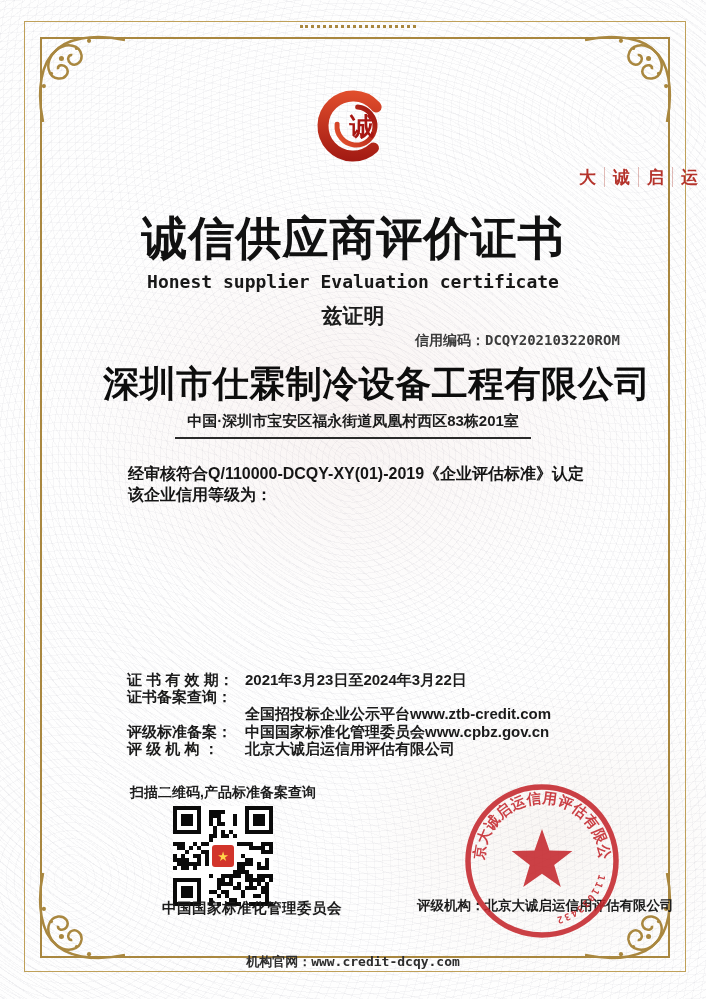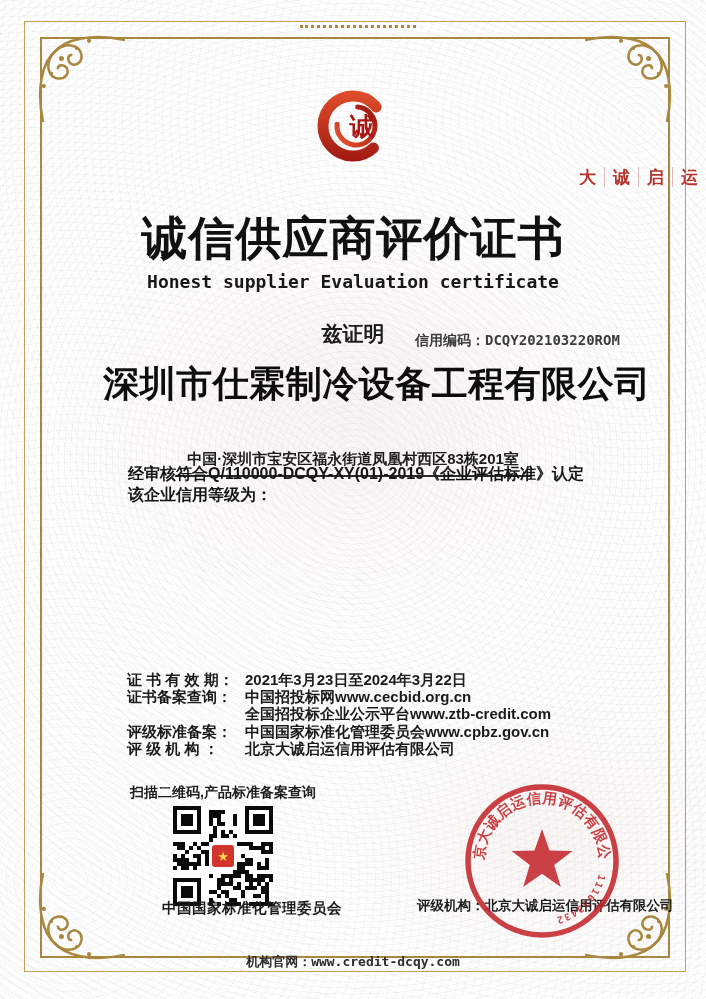--- a/index.html
+++ b/index.html
@@ -30,26 +30,26 @@
   .logo-wrap{position:absolute;top:82px;left:0;width:100%;text-align:center;}
   .brand-name{position:absolute;top:166px;left:0;width:100%;text-align:right;
     font-family:"DejaVu Serif","Liberation Serif",serif;font-weight:bold;font-size:17px;color:#b5342c;}
   .brand-name span{padding:0 8px;border-right:1px solid rgba(185,90,80,0.4);}
   .brand-name span:last-child{border-right:none;}
   
   .title{position:absolute;top:208px;left:0;width:100%;text-align:center;
     font-size:46px;font-weight:900;letter-spacing:1px;color:#111;}
   .subtitle{position:absolute;top:271px;left:0;width:100%;text-align:center;
     font-family:"DejaVu Sans Mono","Liberation Mono",monospace;font-size:18px;font-weight:bold;color:#181818;}
-  .certify{position:absolute;top:302px;left:0;width:100%;text-align:center;font-size:21px;font-weight:900;margin-top:18px;}
+  .certify{position:absolute;top:302px;left:0;width:100%;text-align:center;font-size:21px;font-weight:900;}
   .credit-line{position:absolute;top:332px;left:415px;font-size:14px;font-weight:bold;color:#3b3b3b;}
   .credit-line .code{font-family:"DejaVu Sans Mono","Liberation Mono",monospace;}
   .company{position:absolute;top:360px;left:0;width:100%;text-align:center;
     font-size:36px;font-weight:700;letter-spacing:0.5px;color:#0d0d0d;padding-left:24px;}
-  .address{position:absolute;top:412px;left:0;width:100%;text-align:center;margin-top:38px;}
+  .address{position:absolute;top:412px;left:0;width:100%;text-align:center;}
   .address span{display:inline-block;font-size:15px;font-weight:bold;padding:0 12px 6px 12px;border-bottom:2px solid #2a2a2a;}
   
   .body-par{position:absolute;top:464px;left:128px;width:468px;font-size:16px;font-weight:600;
     line-height:20.5px;color:#151515;}
   .rating{position:absolute;top:556px;left:0;width:100%;text-align:center;
     font-size:46px;font-weight:900;letter-spacing:3px;color:#c5181f;}
   
   .details{position:absolute;top:671px;left:127px;width:500px;font-size:15px;font-weight:bold;color:#1b1b1b;}
   .details .row{display:flex;line-height:17.2px;}
   .details .lbl{flex:0 0 118px;white-space:pre;}
@@ -158,21 +158,20 @@
   </div>
 
 
   <div class="details">
     <div class="row">
       <span class="lbl">证 书 有 效 期：</span>
         <span class="val">2021年3月23日至2024年3月22日</span>
     </div>
     <div class="row">
       <span class="lbl">证书备案查询：</span>
-        <span class="val">中国招投标网www.cecbid.org.cn</span>
     </div>
     <div class="row">
       <span class="lbl"></span>
         <span class="val">全国招投标企业公示平台www.ztb-credit.com</span>
     </div>
     <div class="row">
       <span class="lbl">评级标准备案：</span>
         <span class="val">中国国家标准化管理委员会www.cpbz.gov.cn</span>
     </div>
     <div class="row">

